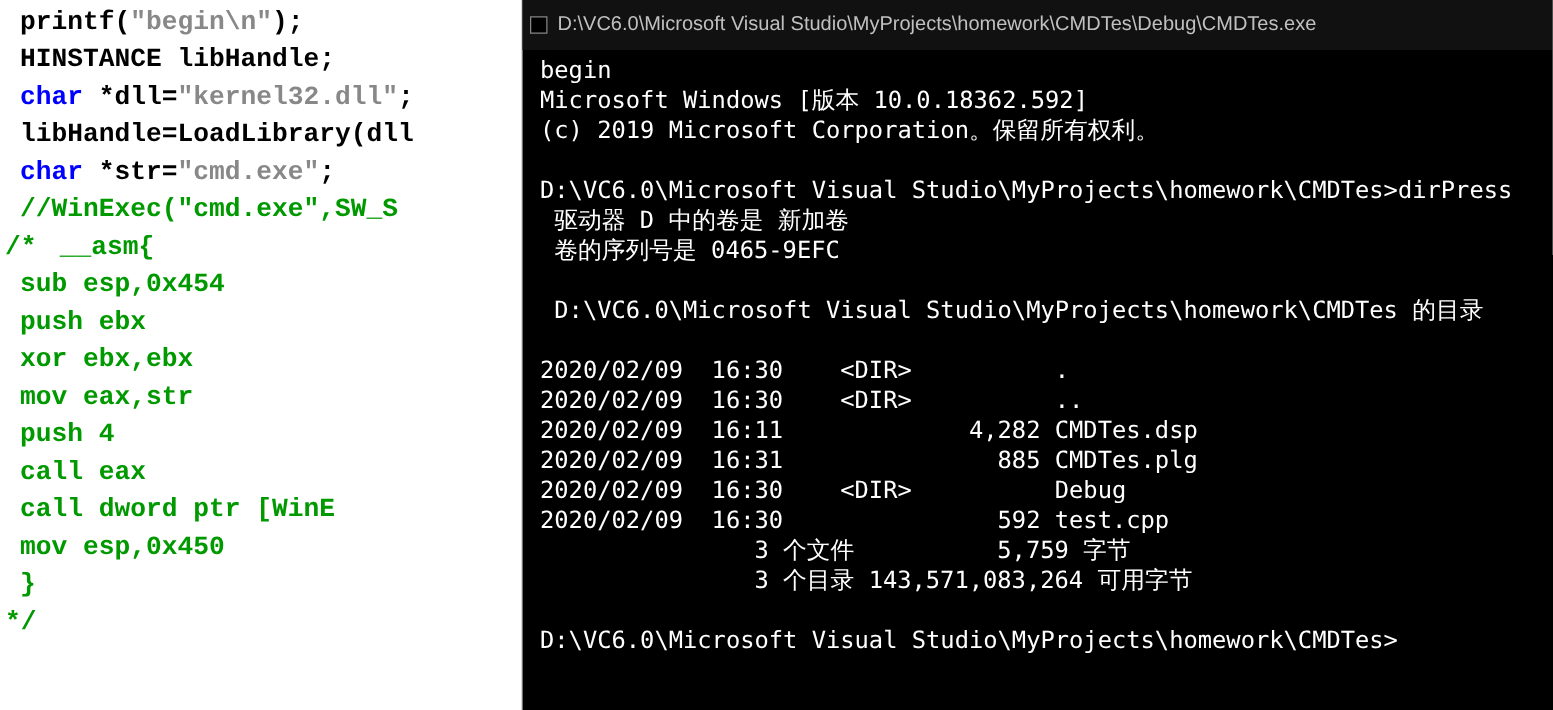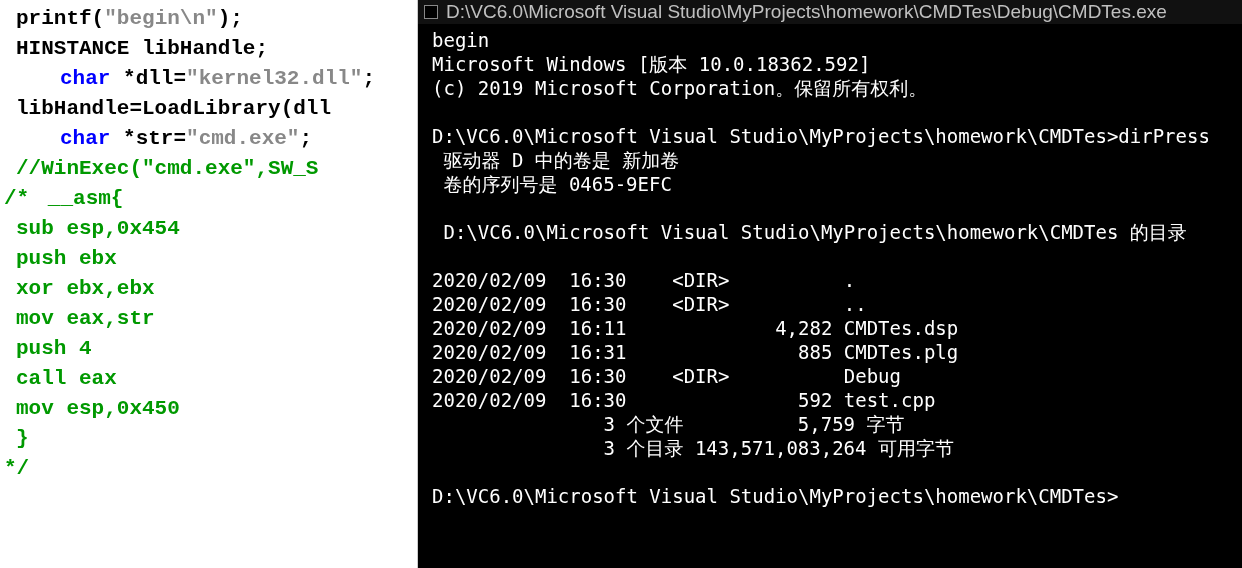--- a/index.html
+++ b/index.html
@@ -32,42 +32,41 @@
       color: #000;
     }
     .gutter-mark {
       display: inline-block;
       color: #000;
       margin-left: -12px;
       margin-right: 6px;
     }
     .kw-blue {
       color: #0000ff;
-      margin-left: 44px;
     }
     .str-gray {
       color: #888888;
     }
     .comment {
       color: #009900;
     }
     .console-panel {
       flex: 1;
       height: 100%;
       background: #000000;
       color: #ffffff;
       display: flex;
       flex-direction: column;
     }
     .console-titlebar {
       background: #111111;
       color: #c0c0c0;
       font-family: "Segoe UI", Arial, sans-serif;
-      font-size: 19px;
-      height: 24px;
+      font-size: 16px;
+      height: 40px;
       display: flex;
       align-items: center;
       padding-left: 6px;
       white-space: nowrap;
       overflow: hidden;
     }
     .console-icon {
       width: 14px;
       height: 14px;
       background: #000;
@@ -99,20 +98,21 @@
     <div class="code-line"><span>    </span><span class="kw-blue">char</span><span> *str=</span><span class="str-gray">"cmd.exe"</span><span>;</span></div>
     <div class="code-line"><span class="comment">    //WinExec("cmd.exe",SW_S</span></div>
     <div class="code-line"><span> </span></div>
     <div class="code-line"><span class="gutter-mark comment">/*</span><span class="comment">    __asm{</span></div>
     <div class="code-line"><span class="comment">        sub esp,0x454</span></div>
     <div class="code-line"><span class="comment">        push ebx</span></div>
     <div class="code-line"><span class="comment">        xor ebx,ebx</span></div>
     <div class="code-line"><span class="comment">        mov eax,str</span></div>
     <div class="code-line"><span class="comment">        push 4</span></div>
     <div class="code-line"><span class="comment">        call eax</span></div>
+    <div class="code-line"><span class="comment">        call dword ptr [WinE</span></div>
     <div class="code-line"><span class="comment">        mov esp,0x450</span></div>
     <div class="code-line"><span class="comment">    }</span></div>
     <div class="code-line"><span class="gutter-mark comment">*/</span></div>
   </div>
 
 <div class="console-panel">
   <div class="console-titlebar">
     <div class="console-icon"></div>
     <span>D:\VC6.0\Microsoft Visual Studio\MyProjects\homework\CMDTes\Debug\CMDTes.exe</span>
   </div>

